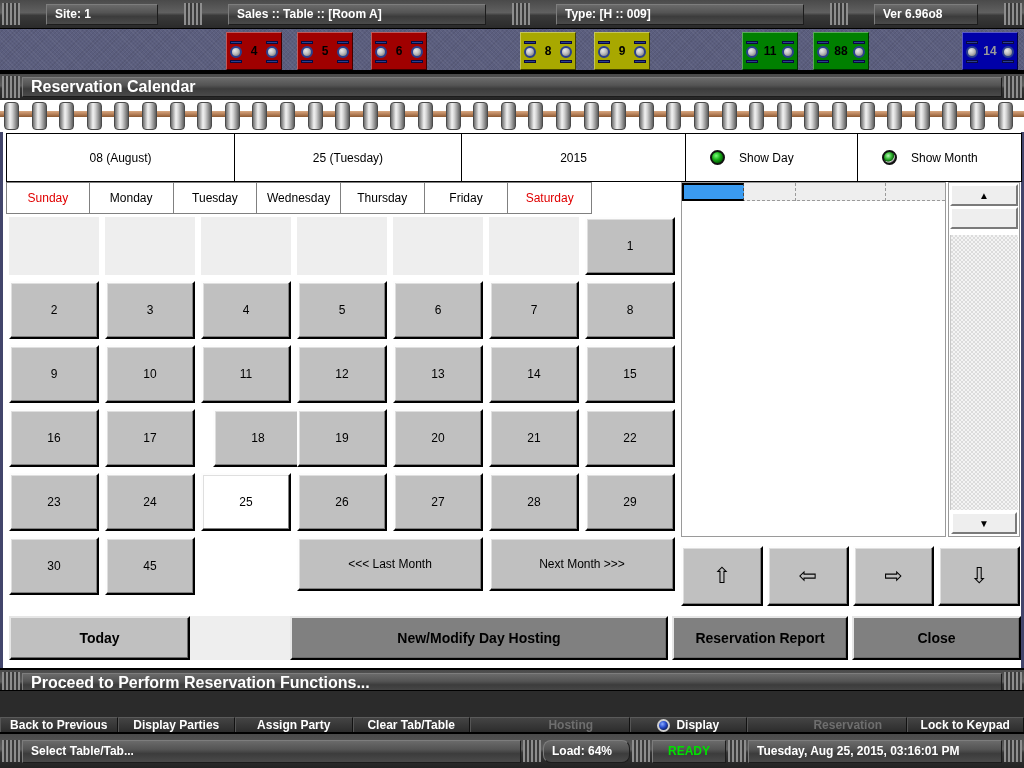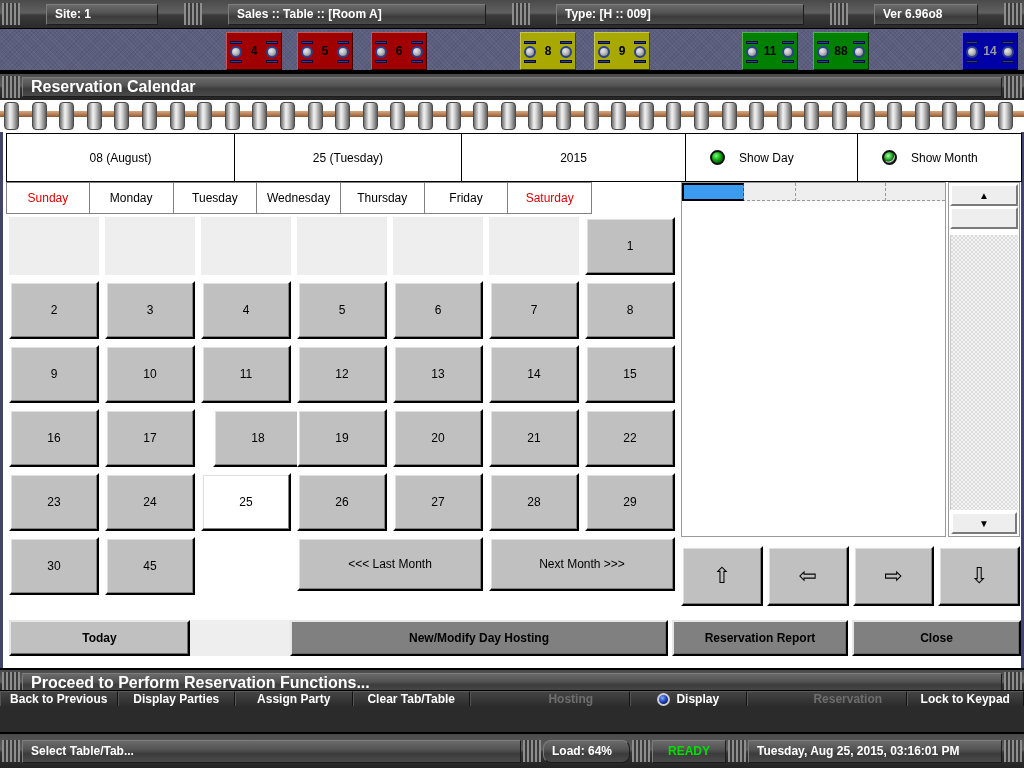--- a/index.html
+++ b/index.html
@@ -207,41 +207,41 @@
     border-top: 2px solid #fdfdfd; border-left: 2px solid #fdfdfd;
     border-right: 2px solid #000; border-bottom: 2px solid #000;
     box-shadow: inset -1px -1px 0 #808080, inset 1px 1px 0 #dfdfdf;
     display: flex; align-items: center; justify-content: center; cursor: pointer;
   }
 
   
   .actionrow { position: absolute; left: 6px; top: 482px; width: 1012px; height: 48px;
     display: flex; align-items: center; }
   .act {
-    height: 36px; display: flex; align-items: center; justify-content: center;
-    font-size: 12px; font-weight: bold; color: #000; cursor: pointer;
+    height: 44px; display: flex; align-items: center; justify-content: center;
+    font-size: 14px; font-weight: bold; color: #000; cursor: pointer;
     border-top: 2px solid #e6e6e6; border-left: 2px solid #e6e6e6;
     border-right: 2px solid #000; border-bottom: 2px solid #000;
     box-shadow: inset -1px -1px 0 #6a6a6a;
   }
   .act.light { background: #c0c0c0; }
   .act.dark { background: #808080; }
   .act.spacer { background: #eeeeee; border: none; box-shadow: none; cursor: default; }
 
   
   .msgbar {
     position: absolute; left: 0; top: 670px; width: 1024px; height: 26px;
     background: linear-gradient(to bottom, #4a4a4a 0%, #5d5d5d 45%, #343434 55%, #232323 100%);
     display: flex; align-items: center;
   }
 
   
   .functoolbar {
     position: absolute; left: 0; top: 690px; width: 1024px; height: 42px;
-    background: #2b2b2b; display: flex; align-items: flex-start;
+    background: #2b2b2b; display: flex; align-items: flex-end;
     border-top: 1px solid #000;
   }
   .fbtn {
     flex: 1 1 0; display: flex; align-items: center; justify-content: center;
     gap: 6px;
     background: linear-gradient(to bottom, #444 0%, #383838 50%, #2c2c2c 100%);
     border-right: 1px solid #111; border-left: 1px solid #555;
     border-top: 1px solid #5a5a5a;
     color: #ffffff; font-size: 12px; font-weight: bold; cursor: pointer;
     text-align: center; padding: 0 2px;

